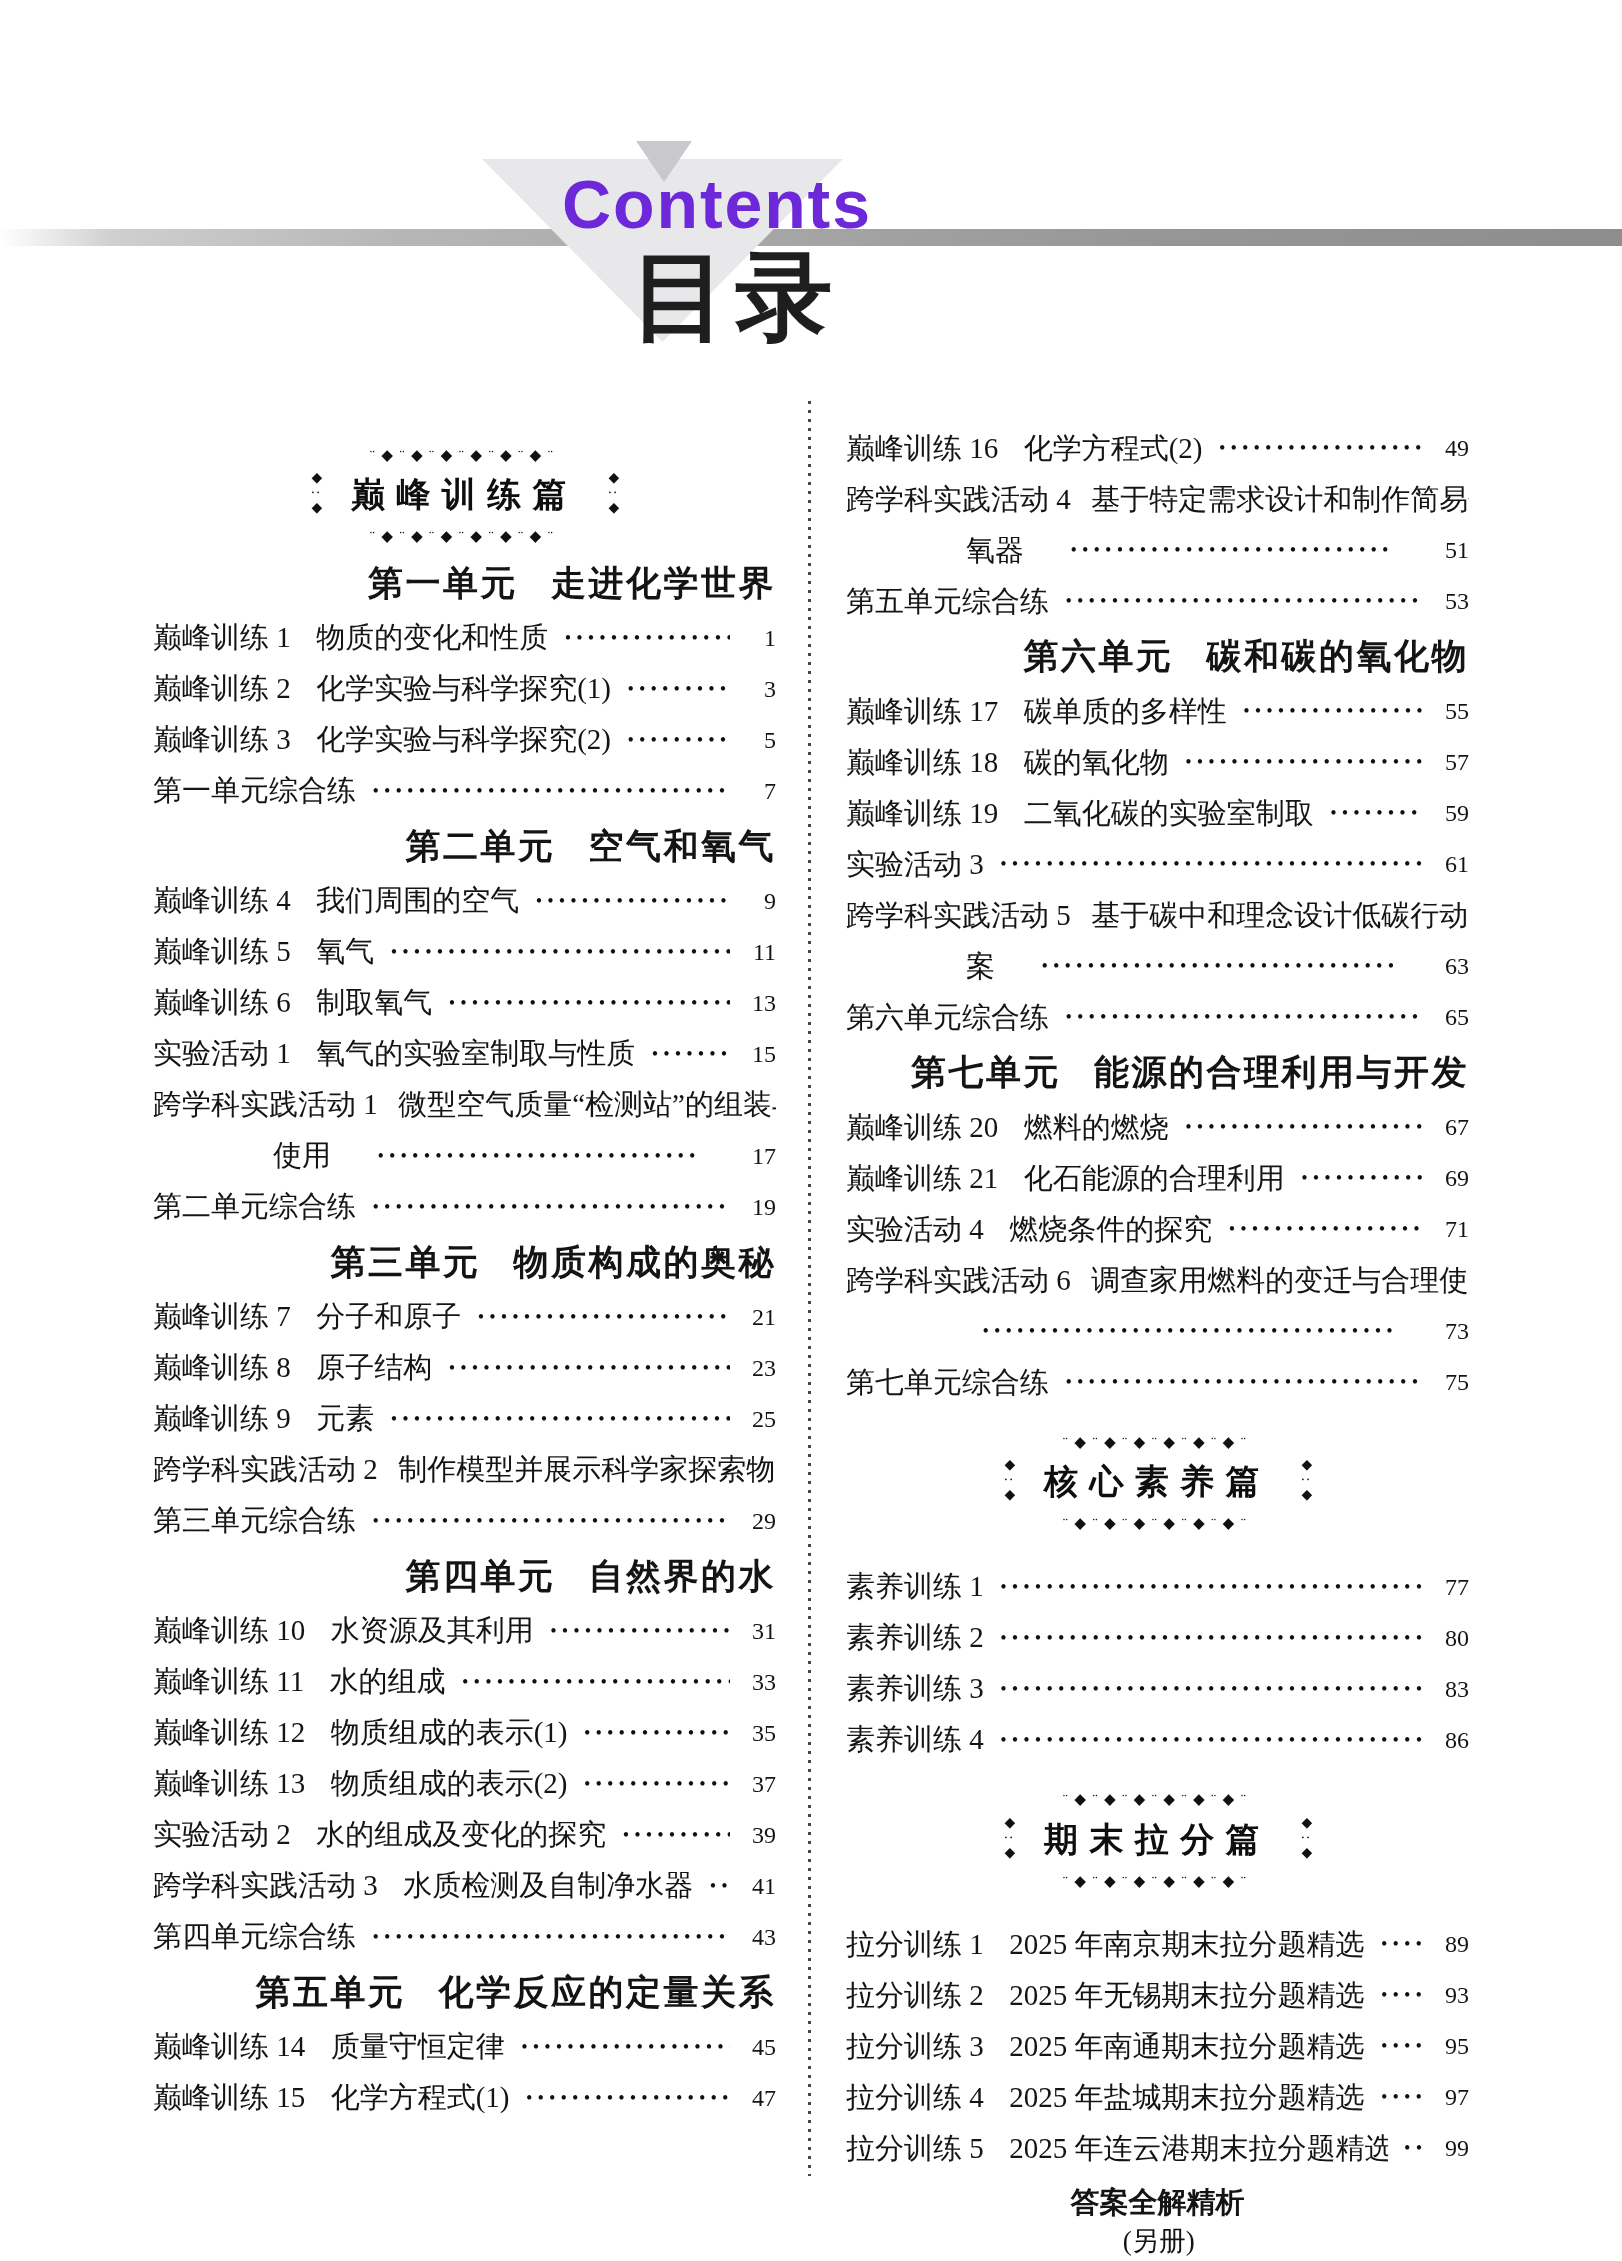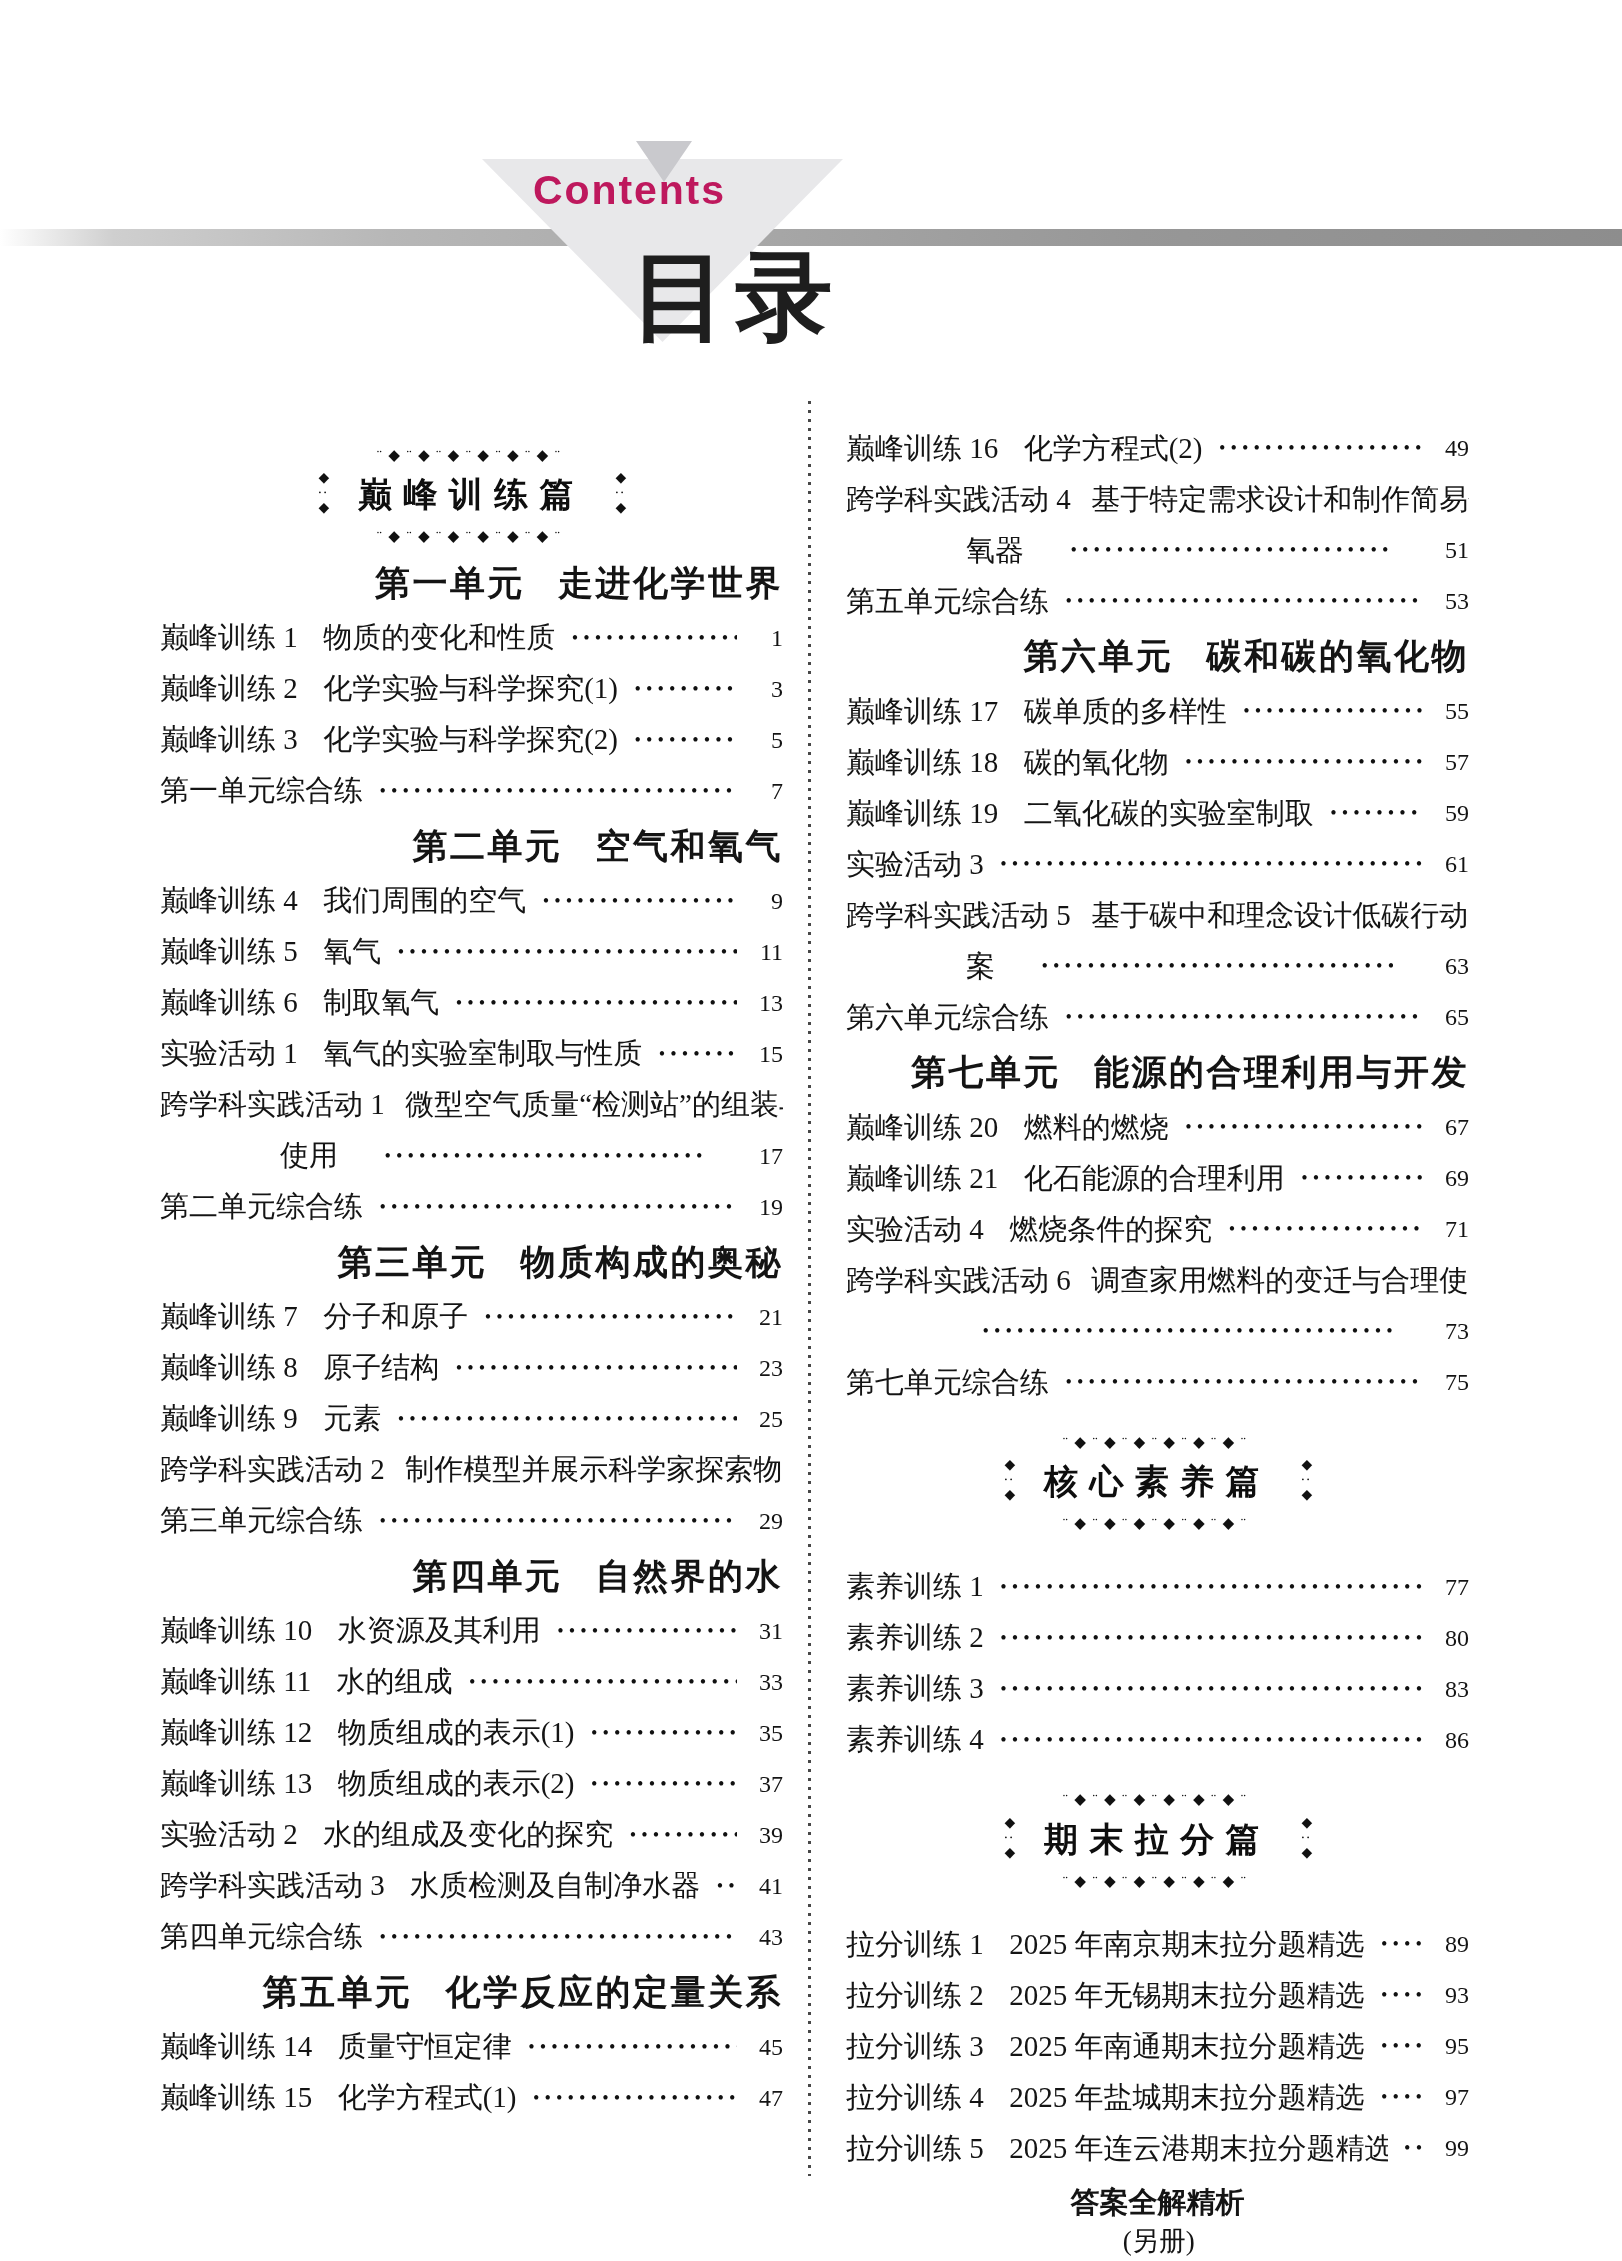--- a/index.html
+++ b/index.html
@@ -34,26 +34,26 @@
   .banner-triangle-small {
     position: absolute;
     left: 636px; top: 141px;
     width: 56px; height: 41px;
     background: #c9c9cd;
     clip-path: polygon(0 0, 100% 0, 50% 100%);
     z-index: 3;
   }
   .contents-word {
     position: absolute;
-    left: 533px; top: 170px;
+    left: 562px; top: 170px;
     font-family: "Liberation Sans", "DejaVu Sans", sans-serif;
-    font-size: 41px;
+    font-size: 68px;
     font-weight: 700;
     letter-spacing: 1.9px;
-    color: #be185d;
+    color: #6d28d9;
     z-index: 4;
     line-height: 1;
   }
   .page-title {
     position: absolute;
     left: 631px; top: 249px;
     font-size: 97px;
     font-weight: 700;
     letter-spacing: 7.6px;
     color: #1e1e1e;
@@ -66,21 +66,21 @@
     position: absolute;
     left: 808px; top: 401px;
     width: 3.2px; height: 1775px;
     background: repeating-linear-gradient(to bottom, #474747 0 3.2px, transparent 3.2px 9px);
   }
   .col {
     position: absolute;
     top: 394px;
     width: 623px;
   }
-  .col-left  { left: 160px;  padding-top: 50px; }
+  .col-left  { left: 153px;  padding-top: 50px; }
   .col-right { left: 846px; padding-top: 29px; }
 
   
   .toc-row {
     display: flex;
     align-items: center;
     height: 51px;
     font-size: 29px;
     white-space: nowrap;
   }

